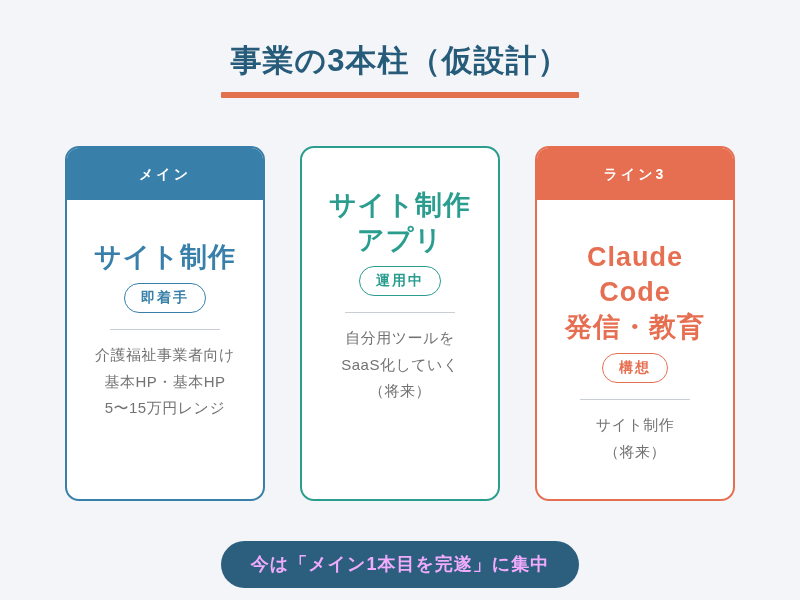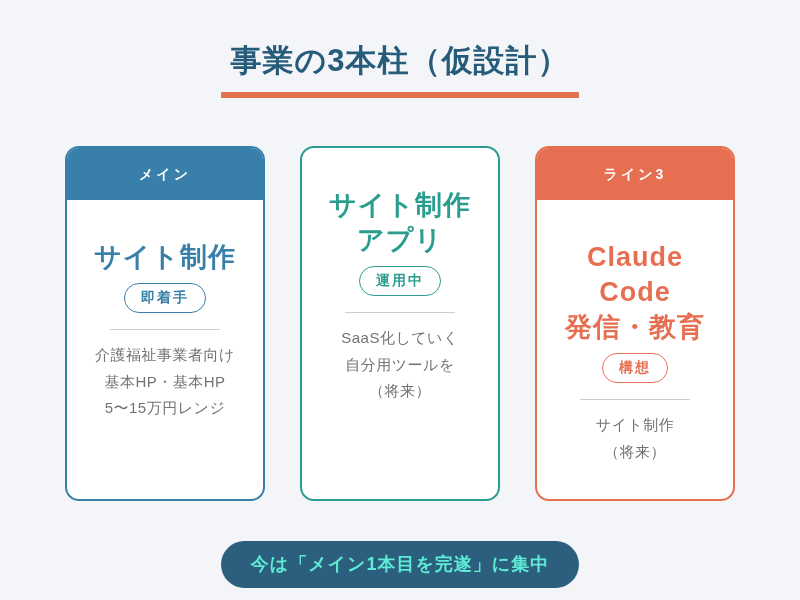--- a/index.html
+++ b/index.html
@@ -82,21 +82,21 @@
   }
   .card-description {
     color: #737373;
     font-size: 15px;
     line-height: 1.75;
     letter-spacing: 0.5px;
   }
   .focus-banner {
     margin-top: 40px;
     background: var(--accent, #2b5f7d);
-    color: #5eead4;
+    color: #f0abfc;
     font-size: 18px;
     font-weight: bold;
     padding: 11px 30px 12px 30px;
     border-radius: 999px;
     letter-spacing: 1px;
   }
 </style>
 </head>
 <body>
 
@@ -124,22 +124,22 @@
       </div>
     </div>
 
     <div class="card" style="--accent: #2a9d8f;">
       <div class="card-body">
         <div class="card-title">サイト制作
 アプリ</div>
         <div class="status-badge">運用中</div>
         <div class="divider"></div>
         <div class="card-description">
+          <div>自分用ツールを</div>
           <div>SaaS化していく</div>
-          <div>自分用ツールを</div>
           <div>（将来）</div>
         </div>
       </div>
     </div>
 
     <div class="card" style="--accent: #e76f51;">
       <div class="card-header">
         <span>ライン3</span>
       </div>
       <div class="card-body">

